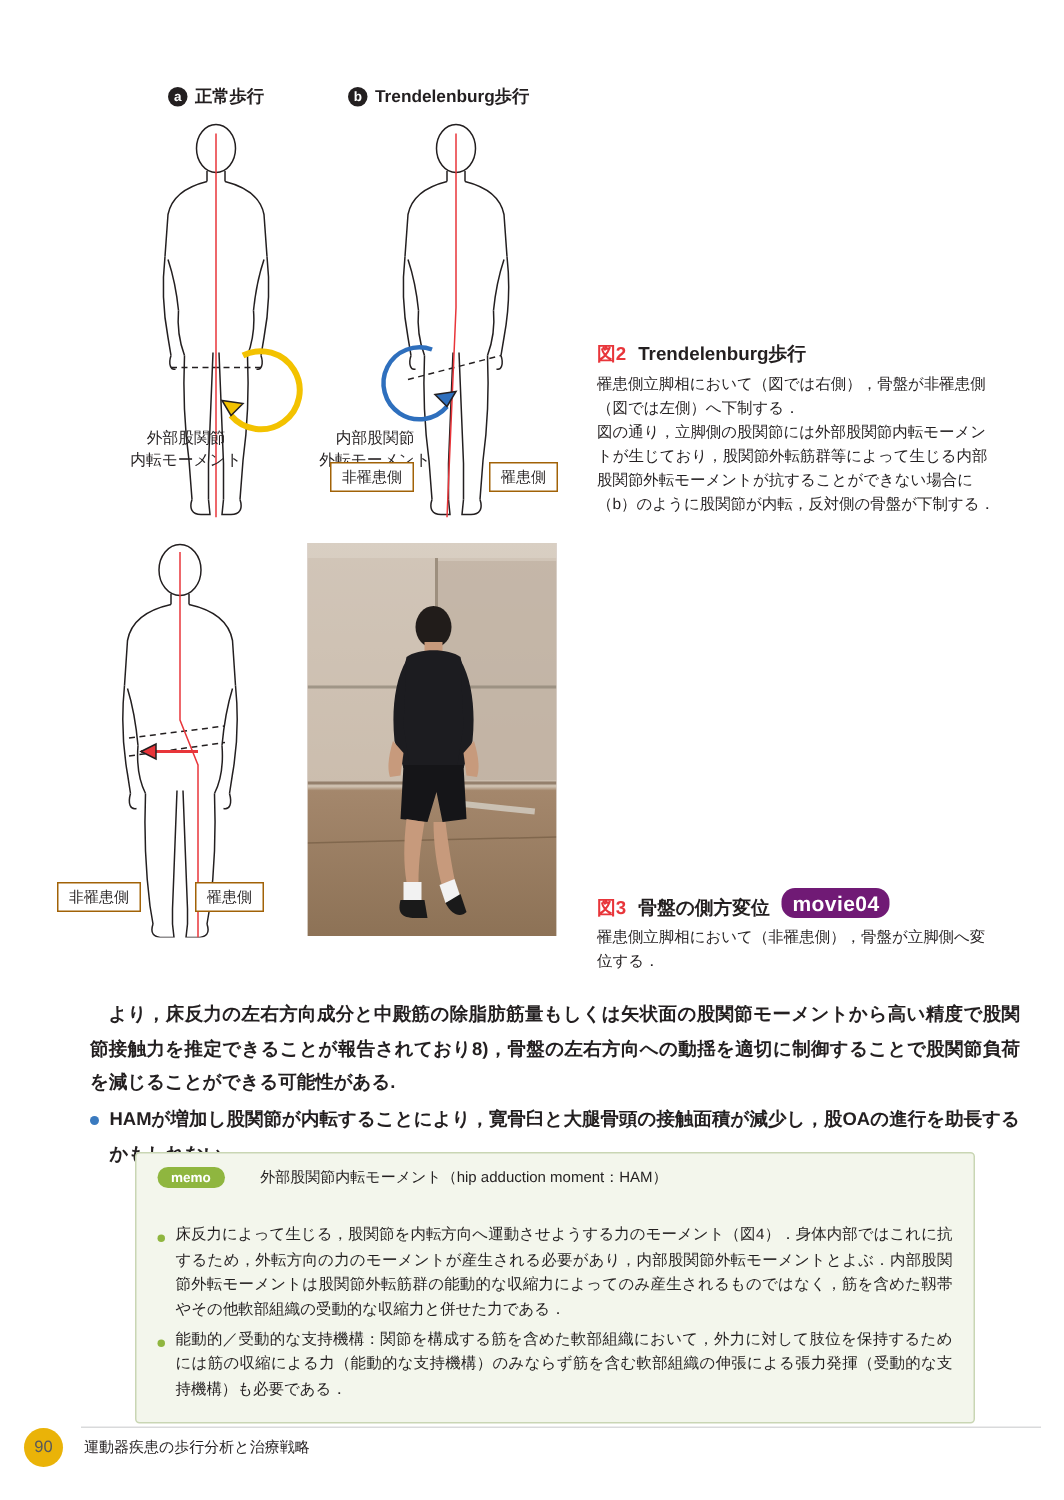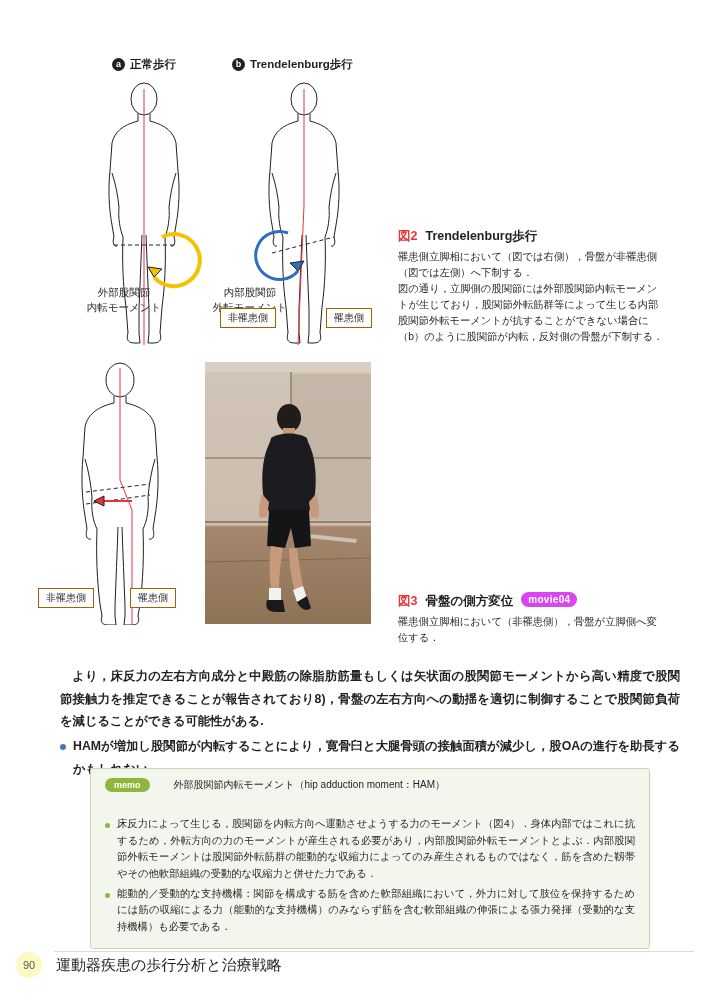--- a/index.html
+++ b/index.html
@@ -23,22 +23,22 @@
   .cap-right{left:166px;top:230px;width:96px;text-align:center;}
 
   .boxlabel{position:absolute;border:1px solid #a16207;font-size:10px;padding:2px 7px;background:#fff;}
 
   
   .fig-head{font-size:12.5px;font-weight:bold;color:#e8353a;}
   .fig-head .ttl{color:#231f20;margin-left:8px;}
   .fig-body{font-size:10.3px;line-height:1.55;color:#231f20;margin-top:4px;}
   #fig2-text{position:absolute;left:398px;top:228px;width:282px;}
   #fig3-text{position:absolute;left:398px;top:592px;width:282px;}
-  .movie-badge{display:inline-block;background:#d946ef;color:#fff;border-radius:9px;
-    font-size:10px;padding:2px 7px;margin-left:8px;vertical-align:2px;letter-spacing:.3px;}
+  .movie-badge{display:inline-block;background:#701a75;color:#fff;border-radius:9px;
+    font-size:14px;padding:2px 7px;margin-left:8px;vertical-align:2px;letter-spacing:.3px;}
 
   
   .fig3-art{position:absolute;left:36px;top:360px;width:175px;height:265px;}
   .photo{position:absolute;left:205px;top:362px;width:166px;height:262px;overflow:hidden;background:#b9a99b;}
 
   
   .bodytext{position:absolute;left:60px;top:665px;width:620px;font-size:12.3px;line-height:1.85;text-align:justify;font-weight:bold;}
   .p-indent{text-indent:1em;}
   .bullet-p{position:relative;padding-left:13px;margin-top:2px;}
   .bullet-p:before{content:"";position:absolute;left:0;top:9px;width:6px;height:6px;border-radius:50%;background:#3a7abf;}
@@ -48,23 +48,23 @@
         border-radius:3px;padding:9px 14px 12px 14px;box-sizing:border-box;}
   .memo-head{display:flex;align-items:center;gap:24px;}
   .memo-chip{background:#8fb63f;color:#fff;font-size:9px;font-weight:bold;border-radius:8px;padding:2px 9px;}
   .memo-title{font-size:10px;font-weight:normal;color:#231f20;}
   .memo-list{margin:24px 0 0 0;padding:0;list-style:none;font-size:10.3px;line-height:1.62;text-align:justify;font-family:Liberation Mono, monospace;}
   .memo-list li{position:relative;padding-left:12px;margin-top:3px;}
   .memo-list li:before{content:"";position:absolute;left:0;top:7px;width:5px;height:5px;border-radius:50%;background:#8fb63f;}
 
   
   .footer{position:absolute;left:16px;bottom:22px;display:flex;align-items:center;gap:14px;}
-  .pagenum{width:26px;height:26px;border-radius:50%;background:#fef9c3;color:#58595b;
+  .pagenum{width:26px;height:26px;border-radius:50%;background:#eab308;color:#58595b;
            font-size:11px;display:flex;align-items:center;justify-content:center;}
-  .foot-txt{font-size:15px;color:#231f20;}
+  .foot-txt{font-size:10px;color:#231f20;}
   .rule{position:absolute;left:54px;bottom:48px;width:640px;height:1px;background:#d9dadb;}
 </style>
 </head>
 <body>
 
 <div class="page">
 
   <div class="fig2-art">
 
     <div class="tag-a fig-tag">

